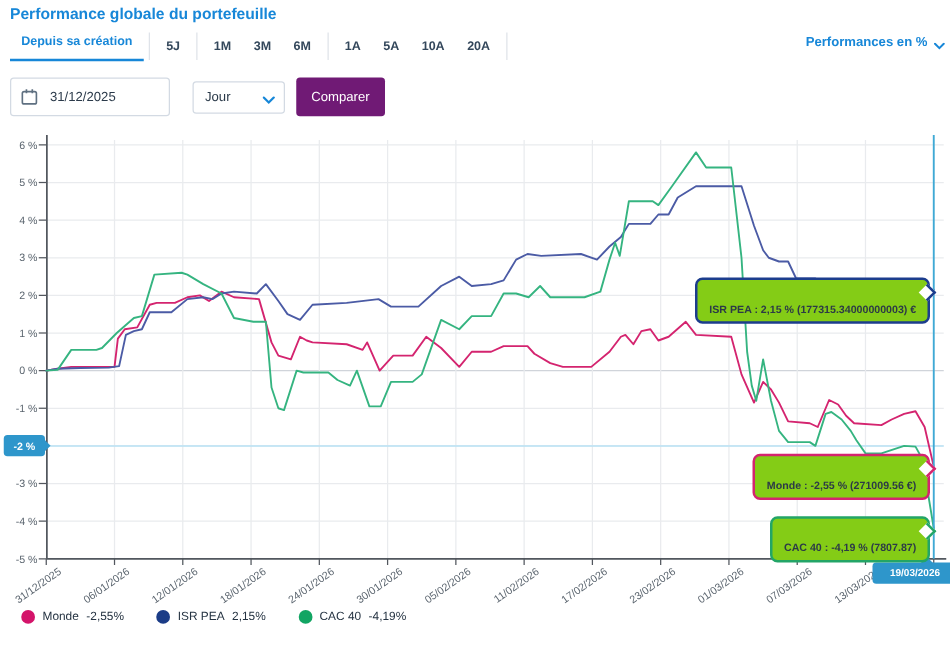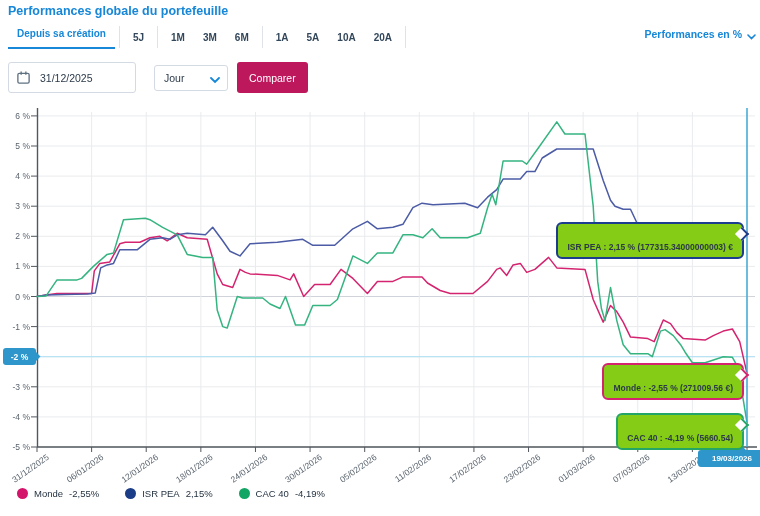--- a/index.html
+++ b/index.html
@@ -15,21 +15,21 @@
   .controls{position:absolute;left:8px;top:62px;display:flex;align-items:center;}
   .field{display:flex;align-items:center;gap:7px;width:112px;height:29px;border:1px solid #d3dae3;
          border-radius:3px;background:#fff;padding:0 7px;margin-right:9px;}
   .field input{border:none;outline:none;width:80px;font-size:10.5px;color:#2b3a4a;
                font-family:"Liberation Sans",sans-serif;background:transparent;}
   .selwrap{position:relative;width:74px;height:26px;margin-left:9px;margin-right:9px;}
   .selwrap select{width:100%;height:100%;border:1px solid #d3dae3;border-radius:3px;background:#fff;
       font-size:10.5px;color:#2b3a4a;font-family:"Liberation Sans",sans-serif;
       -webkit-appearance:none;appearance:none;padding:0 22px 0 9px;outline:none;}
   .selwrap svg{position:absolute;right:8px;top:12px;pointer-events:none;}
-  .btn{height:31px;padding:0 12px;background:#be185d;color:#fff;border:none;border-radius:3px;
+  .btn{height:31px;padding:0 12px;background:#701a75;color:#fff;border:none;border-radius:3px;
        font-size:10.5px;font-family:"Liberation Sans",sans-serif;cursor:pointer;}
   .chart{position:absolute;left:0;top:0;}
   .chart text{font-family:"Liberation Sans",sans-serif;}
   .badge{position:absolute;background:#2e96cb;color:#fff;font-size:8.5px;font-weight:bold;
          display:flex;align-items:center;justify-content:center;border-radius:3px;z-index:4;}
   .badge .arr{position:absolute;width:7px;height:7px;background:#2e96cb;transform:rotate(45deg);}
   .tip{position:absolute;right:16px;height:13px;line-height:13px;background:#84cc16;border:2px solid;
        border-radius:6px;padding:17px 9px 3px;font-size:8.5px;font-weight:bold;color:#2c3a47;
        white-space:nowrap;z-index:5;}
   .tip .tarr{position:absolute;right:-5px;top:5px;width:8px;height:8px;background:#fff;
@@ -38,21 +38,21 @@
   .legend-item{display:flex;align-items:center;cursor:pointer;}
   .dot{width:11px;height:11px;border-radius:50%;margin-right:6px;}
   .llab{font-size:9.5px;color:#253342;}
   .lval{font-size:9.5px;color:#253342;margin-left:6px;}
 </style>
 </head>
 <body>
 
 <div class="app">
 
-  <div class="title">Performances globale du portefeuille</div>
+  <div class="title">Performance globale du portefeuille</div>
 
   <div class="tab-bar">
       <div class="tab active">Depuis sa création</div>
       <div class="tab-sep"></div>
       <div class="tab">5J</div>
       <div class="tab-sep"></div>
       <div class="tab">1M</div>
       <div class="tab">3M</div>
       <div class="tab">6M</div>
       <div class="tab-sep"></div>
@@ -189,14 +189,14 @@
       <div class="legend-item">
         <span class="dot" style="background: rgb(18, 165, 99);"></span>
         <span class="llab">CAC 40</span>
         <span class="lval">-4,19%</span>
       </div>
     </div>
 <div class="badge" style="left: 3px; top: 348.2px; width: 33px; height: 17px;">-2 %<span class="arr" style="right: -3px; top: 5px;"></span></div>
     <div class="badge" style="left: 698px; top: 450px; width: 68px; height: 17px; font-size: 8px;">19/03/2026<span class="arr" style="left: 40px; top: -3px;"></span></div>
     <div class="tip" style="border-color: rgb(28, 61, 141); top: 221.785px;"><span>ISR PEA : 2,15 % (177315.34000000003) €</span><span class="tarr" style="border-color: rgb(28, 61, 141);"></span></div>
     <div class="tip" style="border-color: rgb(212, 36, 111); top: 363.255px;"><span>Monde : -2,55 % (271009.56 €)</span><span class="tarr" style="border-color: rgb(212, 36, 111);"></span></div>
-    <div class="tip" style="border-color: rgb(35, 165, 103); top: 412.619px;"><span>CAC 40 : -4,19 % (5660.54)</span><span class="tarr" style="border-color: rgb(35, 165, 103);"></span></div>
+    <div class="tip" style="border-color: rgb(35, 165, 103); top: 412.619px;"><span>CAC 40 : -4,19 % (7807.87)</span><span class="tarr" style="border-color: rgb(35, 165, 103);"></span></div>
   </div>
 
 </body></html>

